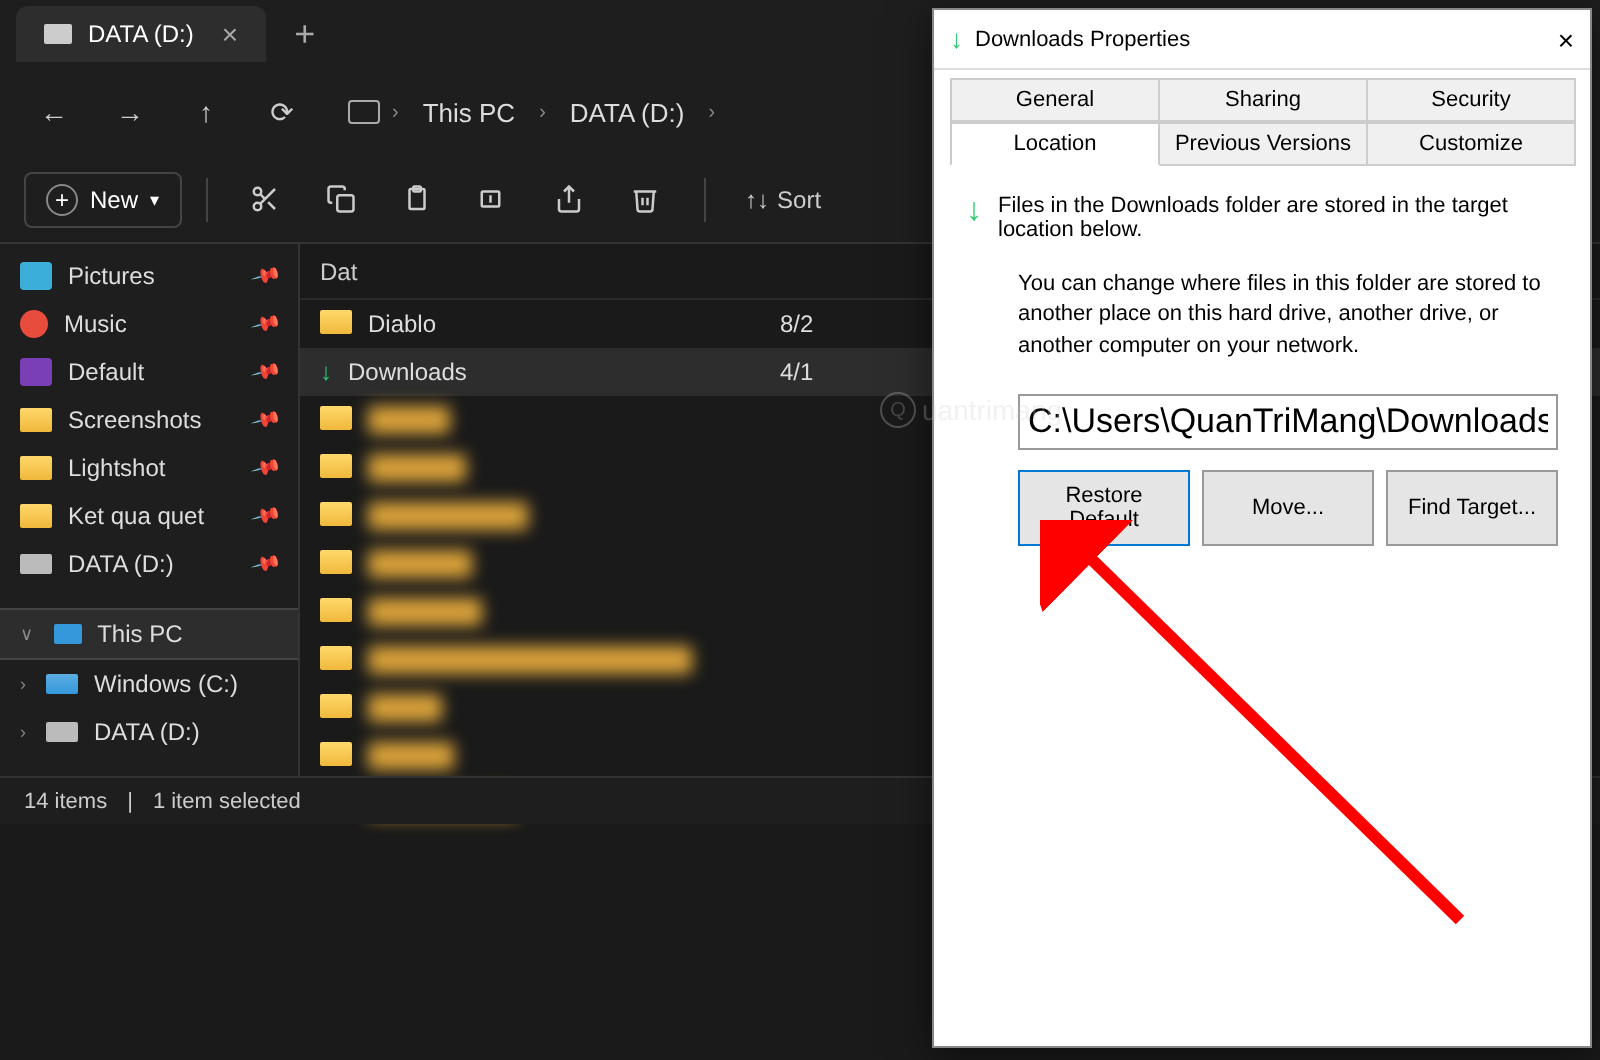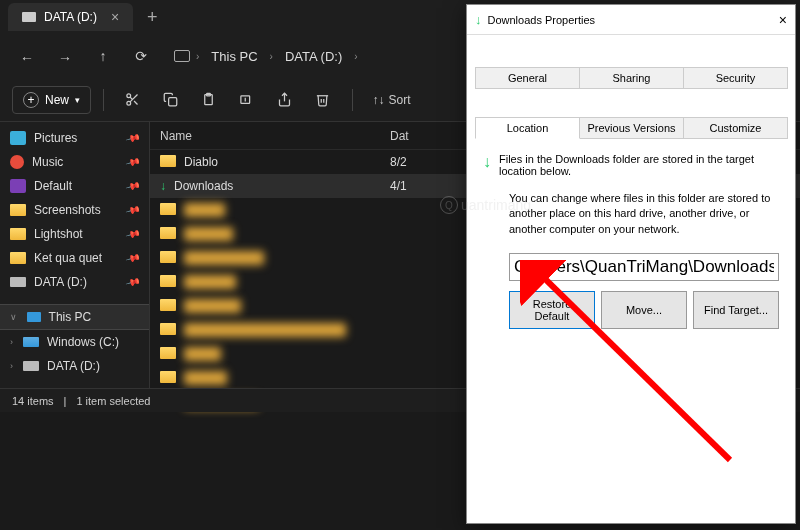--- a/index.html
+++ b/index.html
@@ -53,21 +53,21 @@
 .blur { filter: blur(4px); background: #d9a23a; color: #d9a23a; border-radius: 2px; padding: 0 2px; }
 
 .statusbar { position: absolute; bottom: 0; left: 0; right: 0; height: 24px; background: #1e1e1e; border-top: 1px solid #333; display: flex; align-items: center; padding: 0 12px; color: #ccc; font-size: 11px; gap: 10px; }
 
 
 .dialog { position: absolute; right: 4px; top: 4px; width: 330px; height: 520px; background: #fff; border: 1px solid #888; box-shadow: 0 4px 20px rgba(0,0,0,0.5); font-size: 11px; color: #000; }
 .dlg-title { height: 30px; display: flex; align-items: center; padding: 0 8px; border-bottom: 1px solid #ddd; }
 .dlg-title .dl-icon-sm { color: #2ecc71; font-size: 13px; margin-right: 6px; }
 .dlg-title .close-x { margin-left: auto; font-size: 14px; cursor: pointer; }
 .tabs { display: flex; flex-wrap: wrap; padding: 4px 8px 0; }
-.tabrow { display: flex; width: 100%; margin-top: 28px; }
+.tabrow { display: flex; width: 100%; }
 .tab-item { flex: 1; text-align: center; padding: 4px 0; border: 1px solid #ccc; background: #f0f0f0; cursor: pointer; font-size: 11px; margin-right: -1px; }
 .tab-item.active { background: #fff; border-bottom: 1px solid #fff; position: relative; z-index: 1; }
 .dlg-body { padding: 14px 16px; }
 .info-row { display: flex; align-items: flex-start; gap: 8px; margin-bottom: 14px; }
 .info-row .big-dl { color: #2ecc71; font-size: 16px; font-weight: bold; }
 .help-text { font-size: 11px; line-height: 1.4; margin-bottom: 16px; padding-left: 26px; }
 .path-input { width: 100%; border: 1px solid #999; padding: 3px 4px; font-size: 17px; font-family: inherit; }
 .path-wrap { padding-left: 26px; margin-bottom: 10px; }
 .btn-row { display: flex; gap: 6px; padding-left: 26px; }
 .dlg-btn { border: 1px solid #999; background: #e5e5e5; padding: 6px 10px; font-size: 11px; cursor: pointer; min-width: 86px; }
@@ -220,21 +220,20 @@
         </div>
       <div class="side-item" style="margin-top:8px">
           <span class="exp">›</span>
           <span class="icon-sm net-ic"></span>
           <span>Network</span>
         </div>
     </div>
 
     <div class="filelist">
       <div class="list-header">
-        <div class="col-name">Name</div>
         <div class="col-date">Dat</div>
       </div>
       <div class="row">
           <div class="name-cell">
             <span class="icon-sm folder-ic"></span>
             <span>Diablo</span>
           </div>
           <div class="date-cell">8/2</div>
         </div>
       <div class="row selected">

